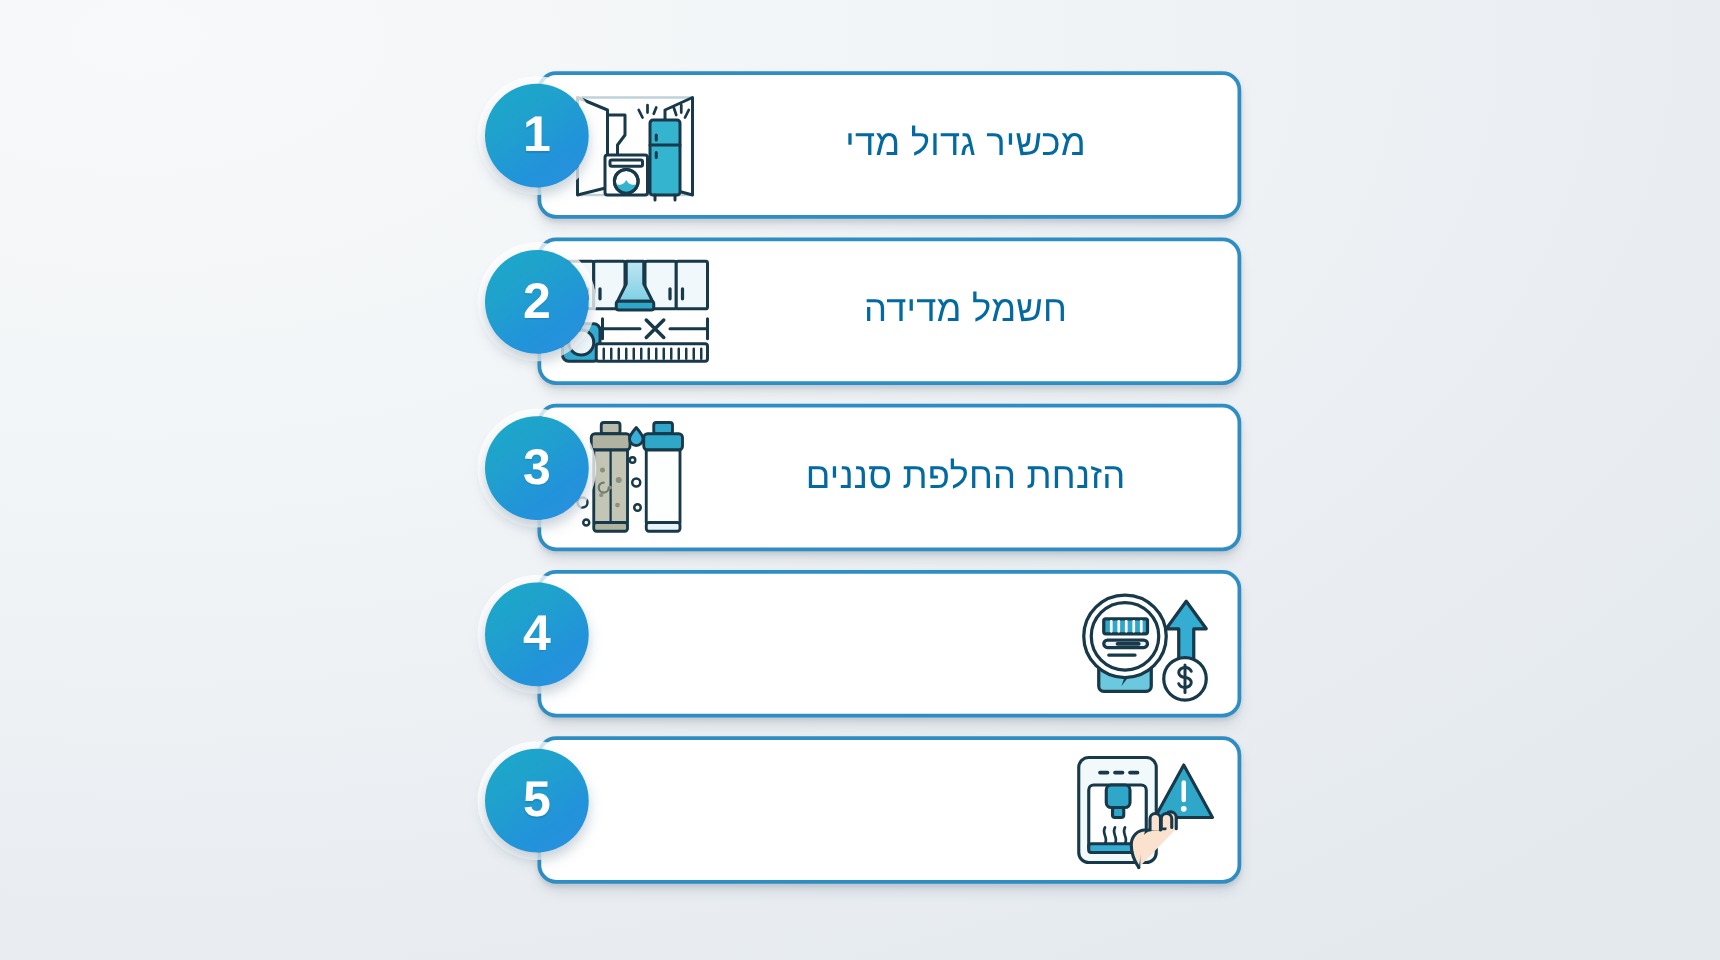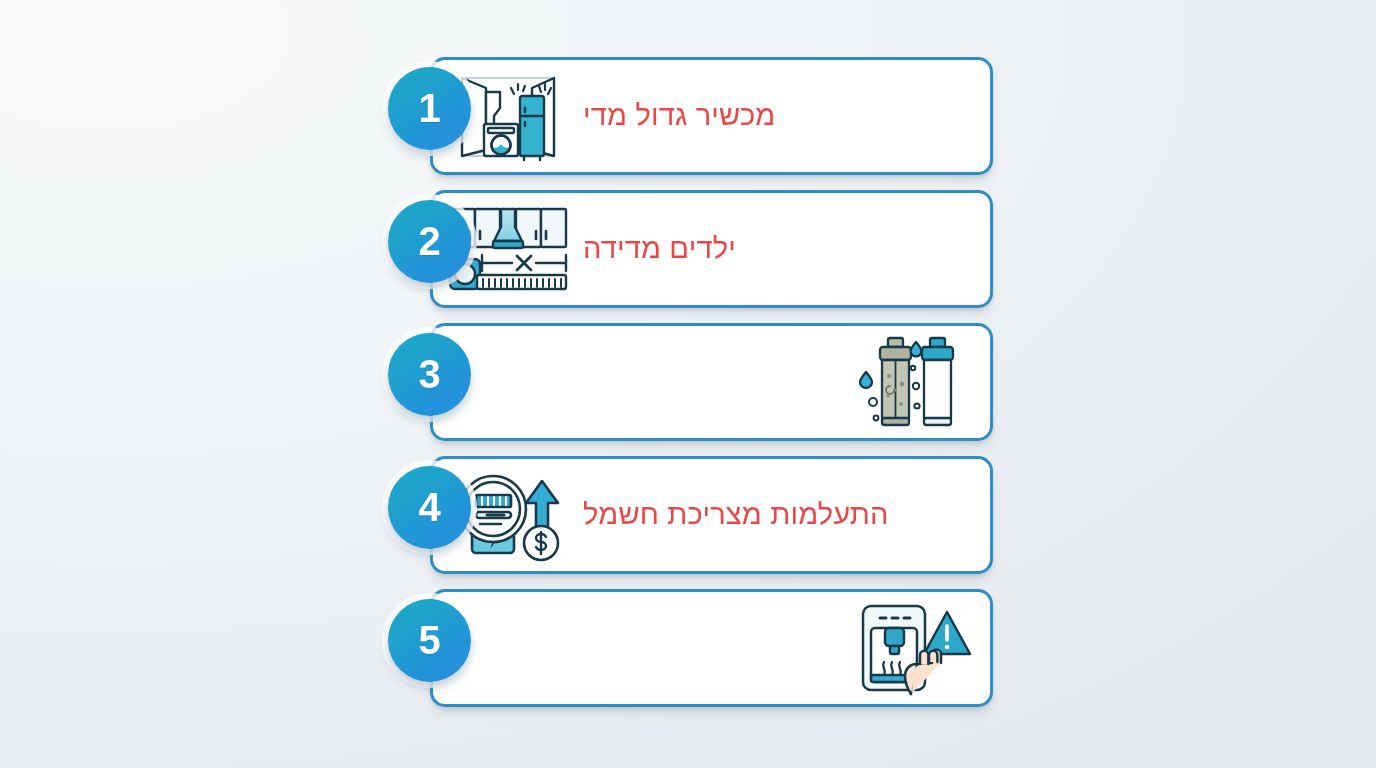--- a/index.html
+++ b/index.html
@@ -37,24 +37,24 @@
                0 2px 3px rgba(115,130,145,.16);
     display:flex;flex-direction:row-reverse;align-items:center;
   }
   .card::after{
     content:"";position:absolute;inset:1px;
     border-radius:12px;border:2px solid #fff;pointer-events:none;
   }
 
   .label{
     flex:1 1 auto;
-    text-align:left;
+    text-align:center;
     direction:rtl;
     padding-right:28px;
-    color:#ef4444;
+    color:#0369a1;
     font-size:29px;
     line-height:1.15;
     letter-spacing:.2px;
     white-space:nowrap;
     z-index:2;
   }
 
   .icon-wrap{
     flex:0 0 auto;
     width:150px;height:104px;
@@ -122,21 +122,21 @@
           </svg>
         </div>
       </div>
       <div class="badge">
         <span>1</span>
       </div>
     </div>
 
     <div class="row">
       <div class="card">
-        <div class="label">ילדים מדידה</div>
+        <div class="label">חשמל מדידה</div>
         <div class="icon-wrap">
           <svg width="128" height="96" viewBox="0 0 128 96">
             <defs>
               <linearGradient id="hoodg" x1="0" y1="0" x2="0" y2="1">
                 <stop offset="0" stop-color="#BFE6F2"></stop>
                 <stop offset="1" stop-color="#7FD0E6"></stop>
               </linearGradient>
             </defs>
             <g fill="none" stroke="#17394A" stroke-width="2.4" stroke-linejoin="round" stroke-linecap="round">
 
@@ -163,20 +163,21 @@
           </svg>
         </div>
       </div>
       <div class="badge">
         <span>2</span>
       </div>
     </div>
 
     <div class="row">
       <div class="card">
+        <div class="label">הזנחת החלפת סננים</div>
         <div class="icon-wrap">
           <svg width="122" height="100" viewBox="0 0 122 100">
             <g fill="none" stroke="#17394A" stroke-width="2.3" stroke-linejoin="round" stroke-linecap="round">
 
               <rect x="34" y="6" width="15" height="9" rx="2" fill="#B9BCA8"></rect>
               <rect x="26" y="15" width="31" height="13" rx="3" fill="#AFB3A0"></rect>
               <path d="M28 28 H55 V86 a3 3 0 0 1 -3 3 H31 a3 3 0 0 1 -3 -3 Z" fill="#C3C6B4"></path>
               <path d="M41.5 28 V89" stroke-width="1.8"></path>
               <rect x="28" y="86" width="27" height="7" rx="2.2" fill="#AFB3A0"></rect>
               <g fill="#8A9182" stroke="none">
@@ -207,21 +208,20 @@
           </svg>
         </div>
       </div>
       <div class="badge">
         <span>3</span>
       </div>
     </div>
 
     <div class="row">
       <div class="card">
-        <div class="label">התעלמות מצריכת חשמל</div>
         <div class="icon-wrap">
           <svg width="112" height="100" viewBox="0 0 112 100">
             <g fill="none" stroke="#17394A" stroke-width="2.6" stroke-linejoin="round" stroke-linecap="round">
 
               <path d="M20 58 H62 V84 a4 4 0 0 1 -4 4 H24 a4 4 0 0 1 -4 -4 Z" fill="#6BC8DF"></path>
               <path d="M43 64 L35 76 H41 L38 84 L48 71 H42 Z" fill="#17394A" stroke="none"></path>
 
               <circle cx="41" cy="44" r="33" fill="#FFFFFF"></circle>
               <circle cx="41" cy="44" r="27" fill="#FFFFFF"></circle>
 

